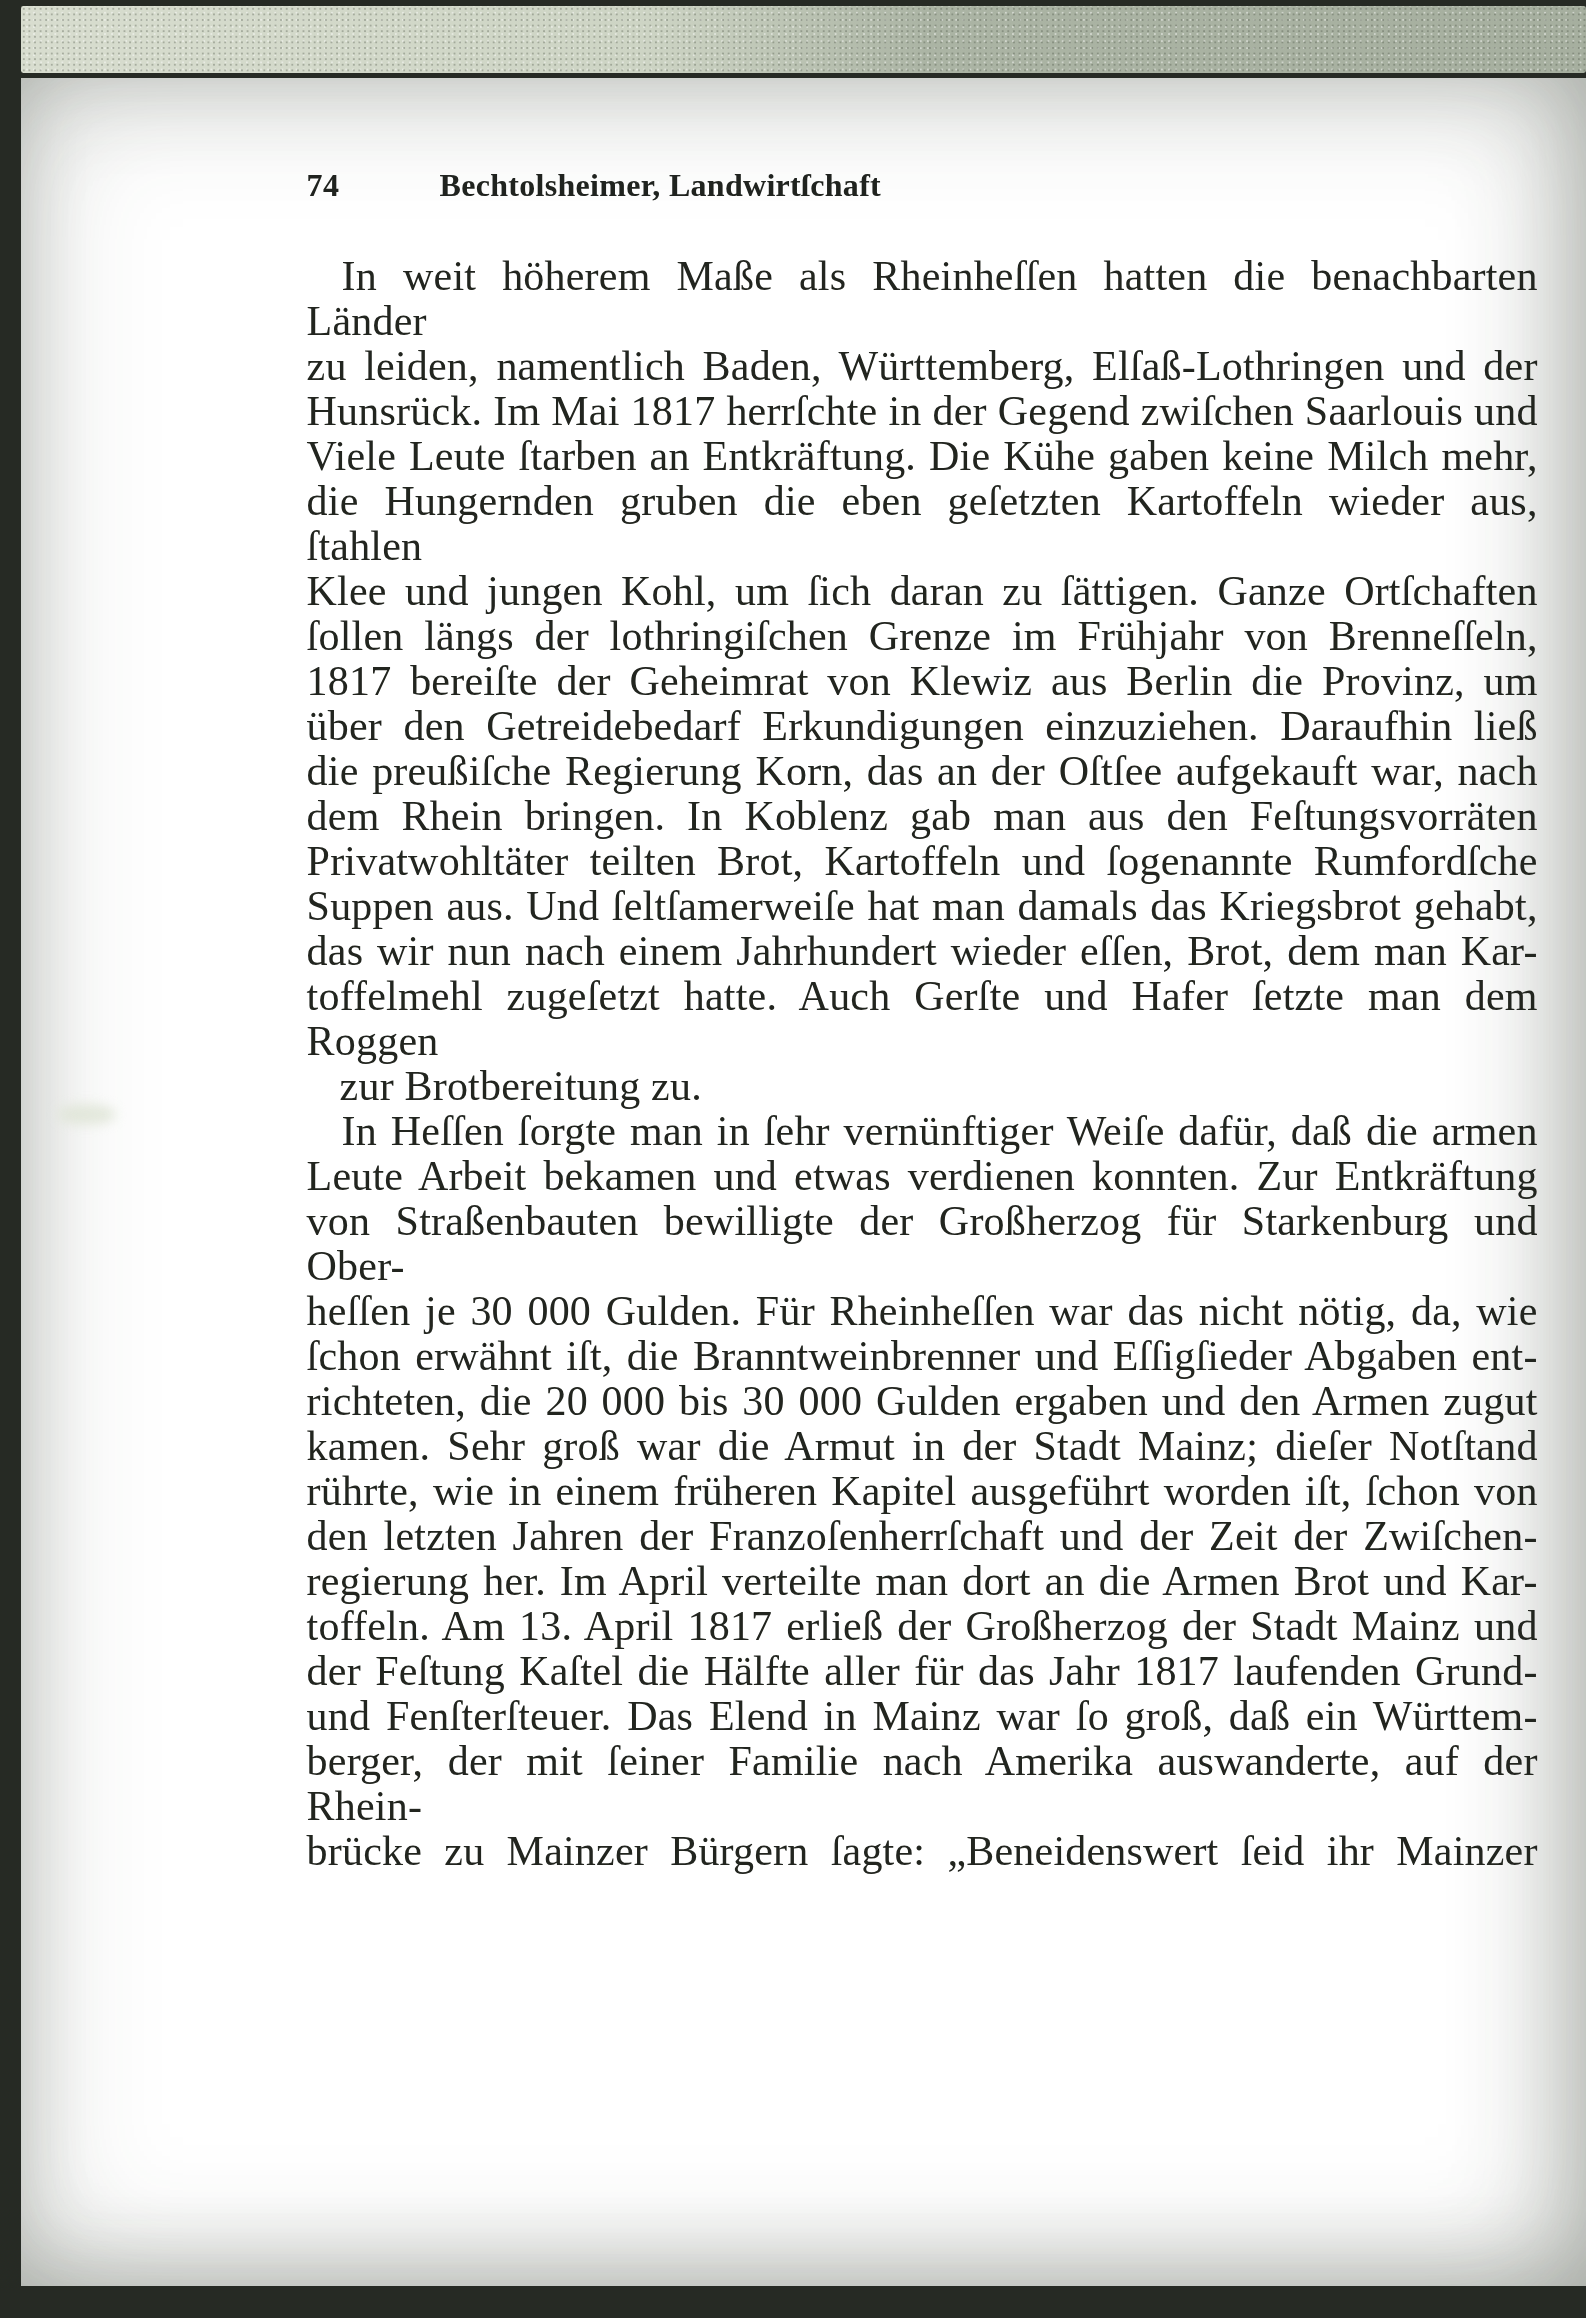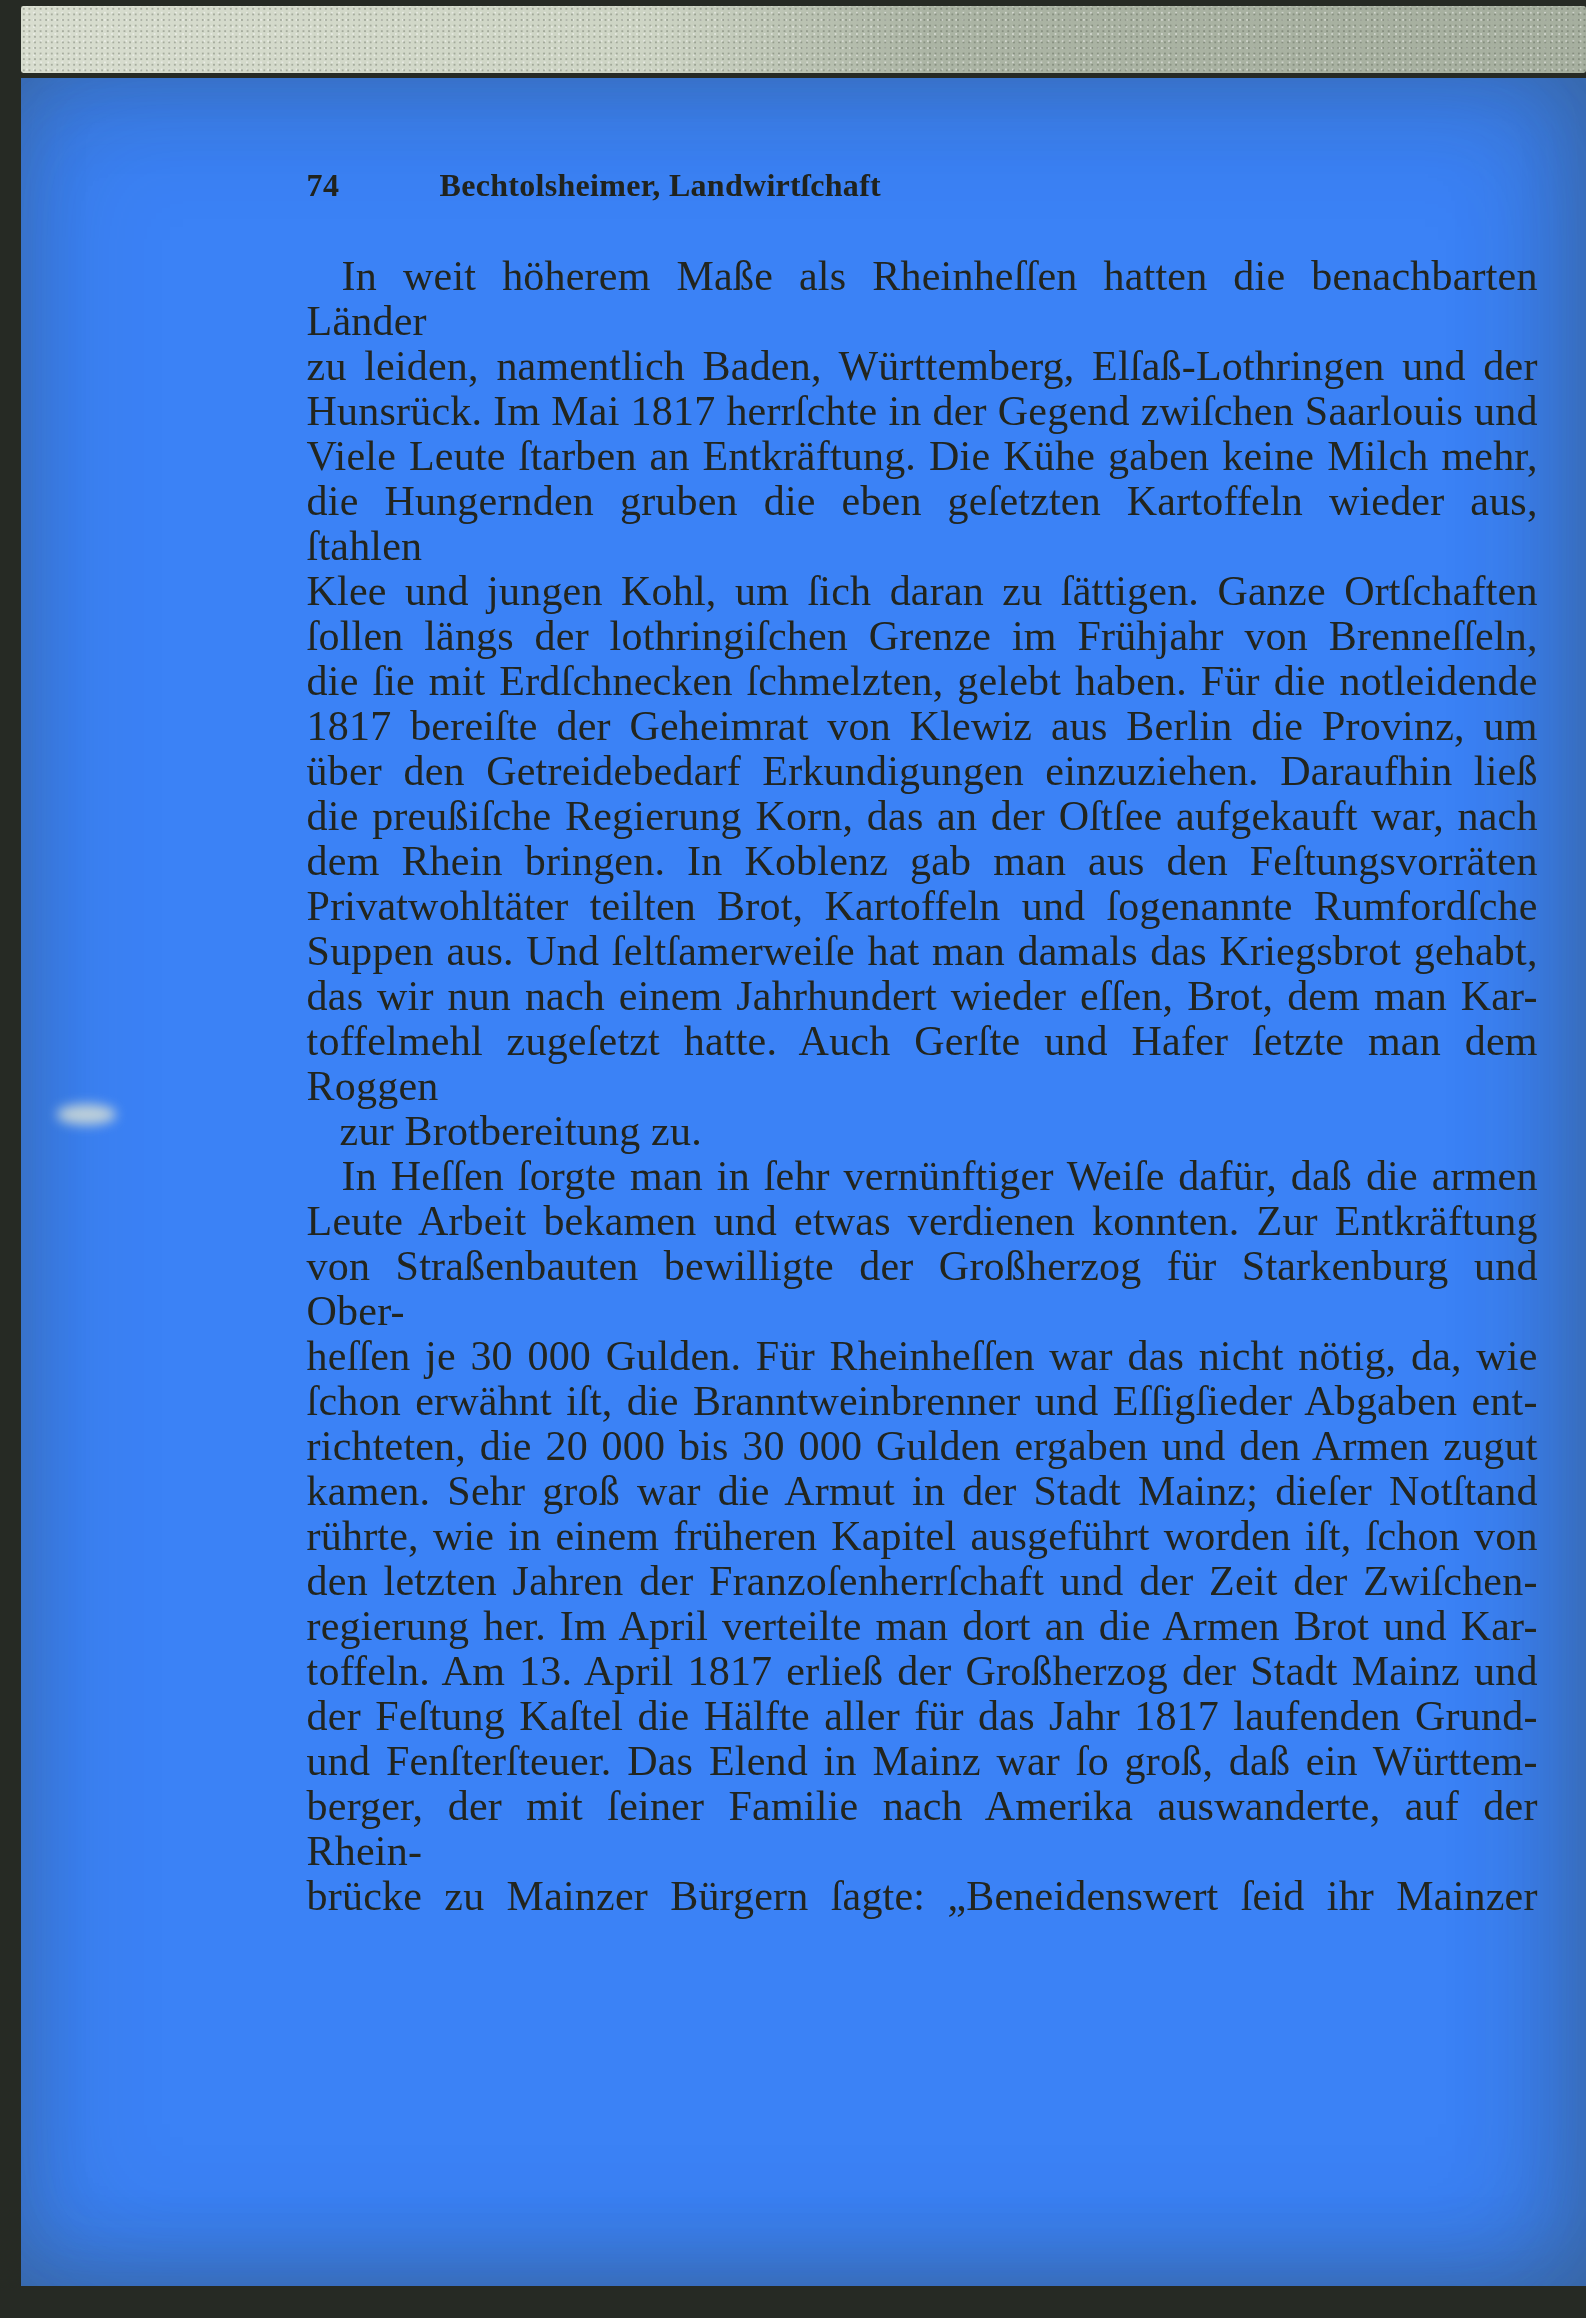--- a/index.html
+++ b/index.html
@@ -27,21 +27,21 @@
       linear-gradient(to right, #d8ddcf 0%, #cdd4c4 40%, #abb4a4 58%, #a6af9f 100%);
     border-radius: 2.4px;
   }
   
   .page {
     position: absolute;
     left: 20.6px;
     top: 78px;
     width: 1566px;
     height: 2208px;
-    background: #3b82f6;
+    background: #ffffff;
     box-shadow:
       inset 0 0 135px rgba(55, 65, 50, 0.26),
       inset -36px 0 103px rgba(55, 65, 50, 0.16),
       inset 0 -24px 71px rgba(55, 65, 50, 0.14);
   }
   .header {
     position: absolute;
     left: 286px;
     top: 89px;
     width: 1231px;
@@ -99,21 +99,20 @@
   <div class="textblock">
 
     <div class="paragraph">
       <div class="line indent">In weit höherem Maße als Rheinheſſen hatten die benachbarten Länder</div>
       <div class="line">zu leiden, namentlich Baden, Württemberg, Elſaß-Lothringen und der</div>
       <div class="line">Hunsrück. Im Mai 1817 herrſchte in der Gegend zwiſchen Saarlouis und</div>
       <div class="line">Viele Leute ſtarben an Entkräftung. Die Kühe gaben keine Milch mehr,</div>
       <div class="line">die Hungernden gruben die eben geſetzten Kartoffeln wieder aus, ſtahlen</div>
       <div class="line">Klee und jungen Kohl, um ſich daran zu ſättigen. Ganze Ortſchaften</div>
       <div class="line">ſollen längs der lothringiſchen Grenze im Frühjahr von Brenneſſeln,</div>
-      <div class="line">die ſie mit Erdſchnecken ſchmelzten, gelebt haben. Für die notleidende</div>
       <div class="line">1817 bereiſte der Geheimrat von Klewiz aus Berlin die Provinz, um</div>
       <div class="line">über den Getreidebedarf Erkundigungen einzuziehen. Daraufhin ließ</div>
       <div class="line">die preußiſche Regierung Korn, das an der Oſtſee aufgekauft war, nach</div>
       <div class="line">dem Rhein bringen. In Koblenz gab man aus den Feſtungsvorräten</div>
       <div class="line">Privatwohltäter teilten Brot, Kartoffeln und ſogenannte Rumfordſche</div>
       <div class="line">Suppen aus. Und ſeltſamerweiſe hat man damals das Kriegsbrot gehabt,</div>
       <div class="line">das wir nun nach einem Jahrhundert wieder eſſen, Brot, dem man Kar-</div>
       <div class="line">toffelmehl zugeſetzt hatte. Auch Gerſte und Hafer ſetzte man dem Roggen</div>
       <div class="line endleft">zur Brotbereitung zu.</div>
     </div>

